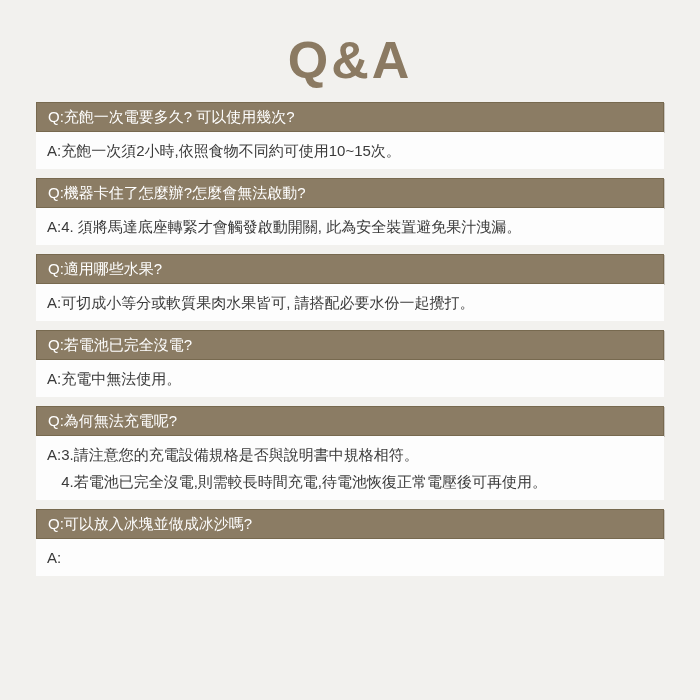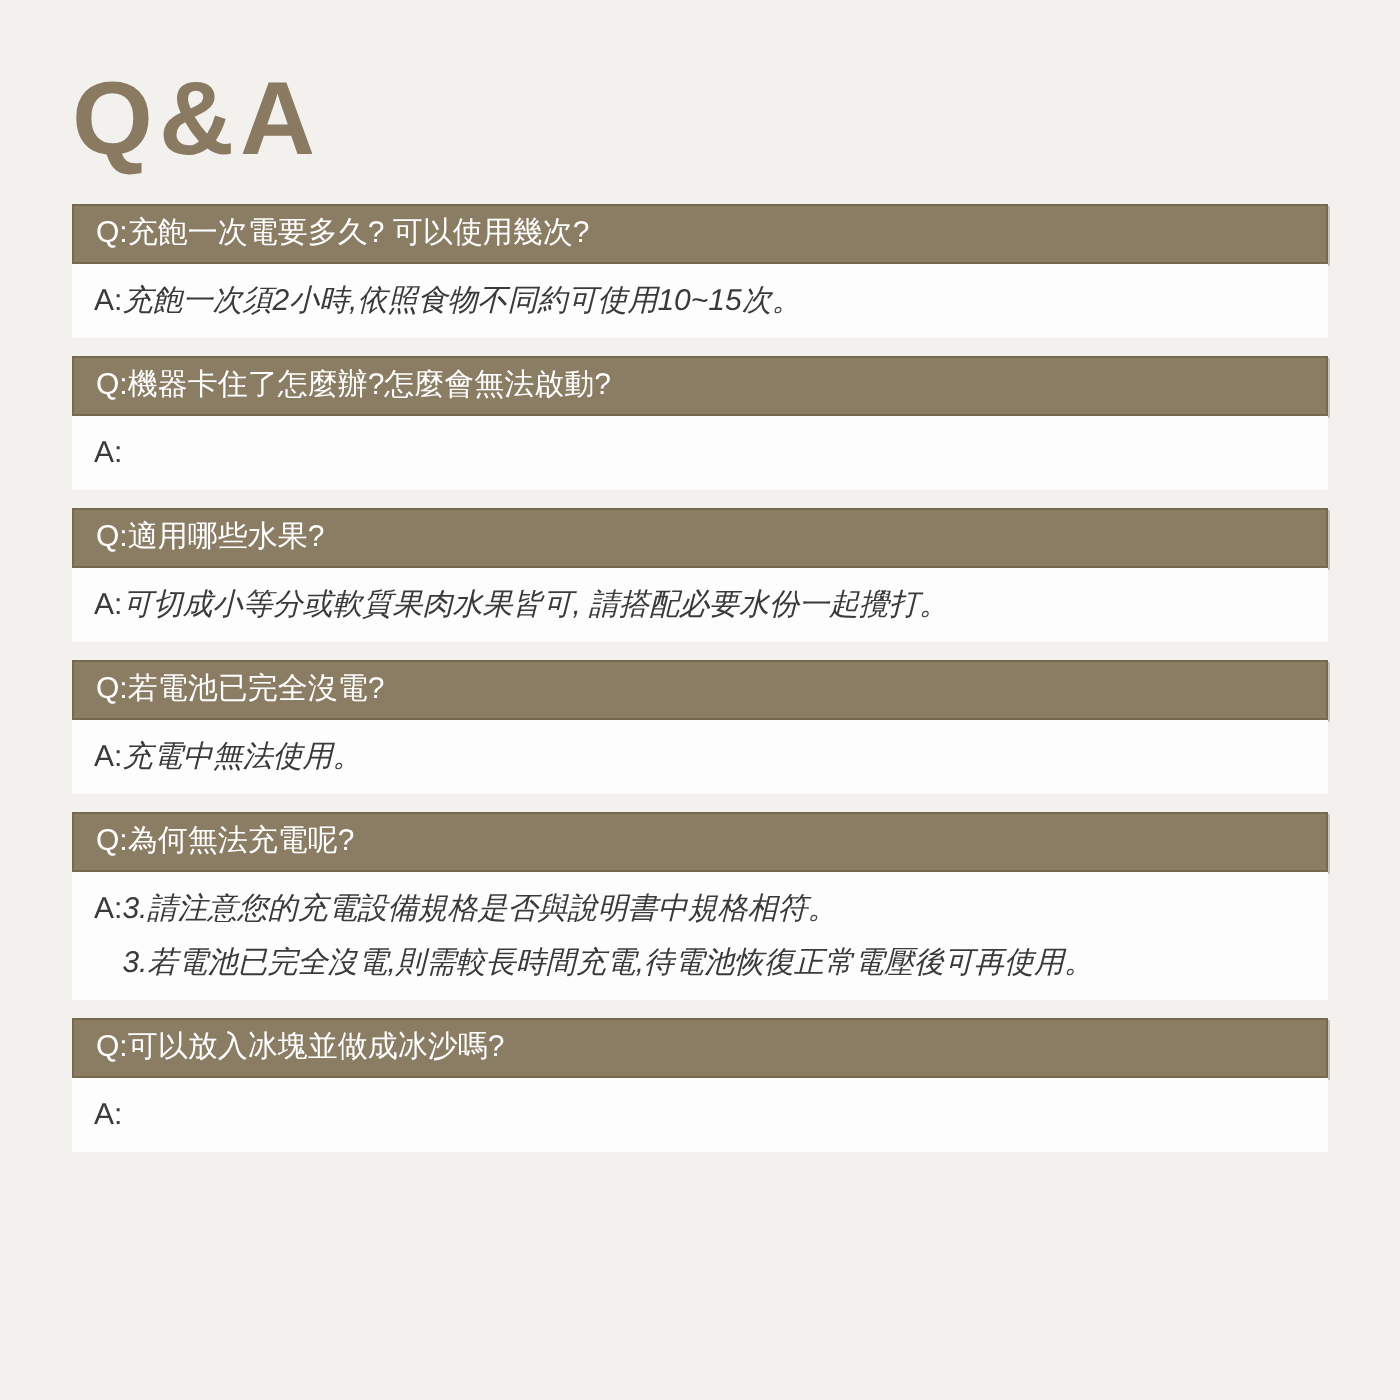--- a/index.html
+++ b/index.html
@@ -15,21 +15,21 @@
     font-family: "Liberation Sans", "DejaVu Sans", sans-serif;
     padding-top: 34px;
   }
 
   .page {
     width: 628px;
     margin: 0 auto;
   }
 
   .page-title {
-    text-align: left;
+    text-align: center;
     font-size: 52px;
     font-weight: 800;
     letter-spacing: 3px;
     line-height: 1;
     color: var(--title-color, #8b7a62);
     margin-bottom: 16px;
   }
 
   .qa-section {
     margin-bottom: 9px;
@@ -59,21 +59,20 @@
   }
 
   .q-prefix, .a-prefix {
     flex: 0 0 auto;
     white-space: nowrap;
   }
 
   .a-lines {
     flex: 1 1 auto;
     min-width: 0;
-    font-style: italic;
   }
 
   .a-line {
     word-break: break-all;
   }
 </style>
 </head>
 <body>
 
 <div class="page">
@@ -93,20 +92,21 @@
   </section>
 
   <section class="qa-section">
     <div class="q-bar">
       <span class="q-prefix">Q:</span>
           <span class="q-text">機器卡住了怎麼辦?怎麼會無法啟動?</span>
     </div>
     <div class="a-block">
       <span class="a-prefix">A:</span>
       <div class="a-lines">
+            <div class="a-line">4. 須將馬達底座轉緊才會觸發啟動開關, 此為安全裝置避免果汁洩漏。</div>
           </div>
     </div>
   </section>
 
   <section class="qa-section">
     <div class="q-bar">
       <span class="q-prefix">Q:</span>
           <span class="q-text">適用哪些水果?</span>
     </div>
     <div class="a-block">
@@ -132,21 +132,21 @@
 
   <section class="qa-section">
     <div class="q-bar">
       <span class="q-prefix">Q:</span>
           <span class="q-text">為何無法充電呢?</span>
     </div>
     <div class="a-block">
       <span class="a-prefix">A:</span>
       <div class="a-lines">
             <div class="a-line">3.請注意您的充電設備規格是否與說明書中規格相符。</div>
-            <div class="a-line">3.若電池已完全沒電,則需較長時間充電,待電池恢復正常電壓後可再使用。</div>
+            <div class="a-line">4.若電池已完全沒電,則需較長時間充電,待電池恢復正常電壓後可再使用。</div>
           </div>
     </div>
   </section>
 
   <section class="qa-section">
     <div class="q-bar">
       <span class="q-prefix">Q:</span>
           <span class="q-text">可以放入冰塊並做成冰沙嗎?</span>
     </div>
     <div class="a-block">

